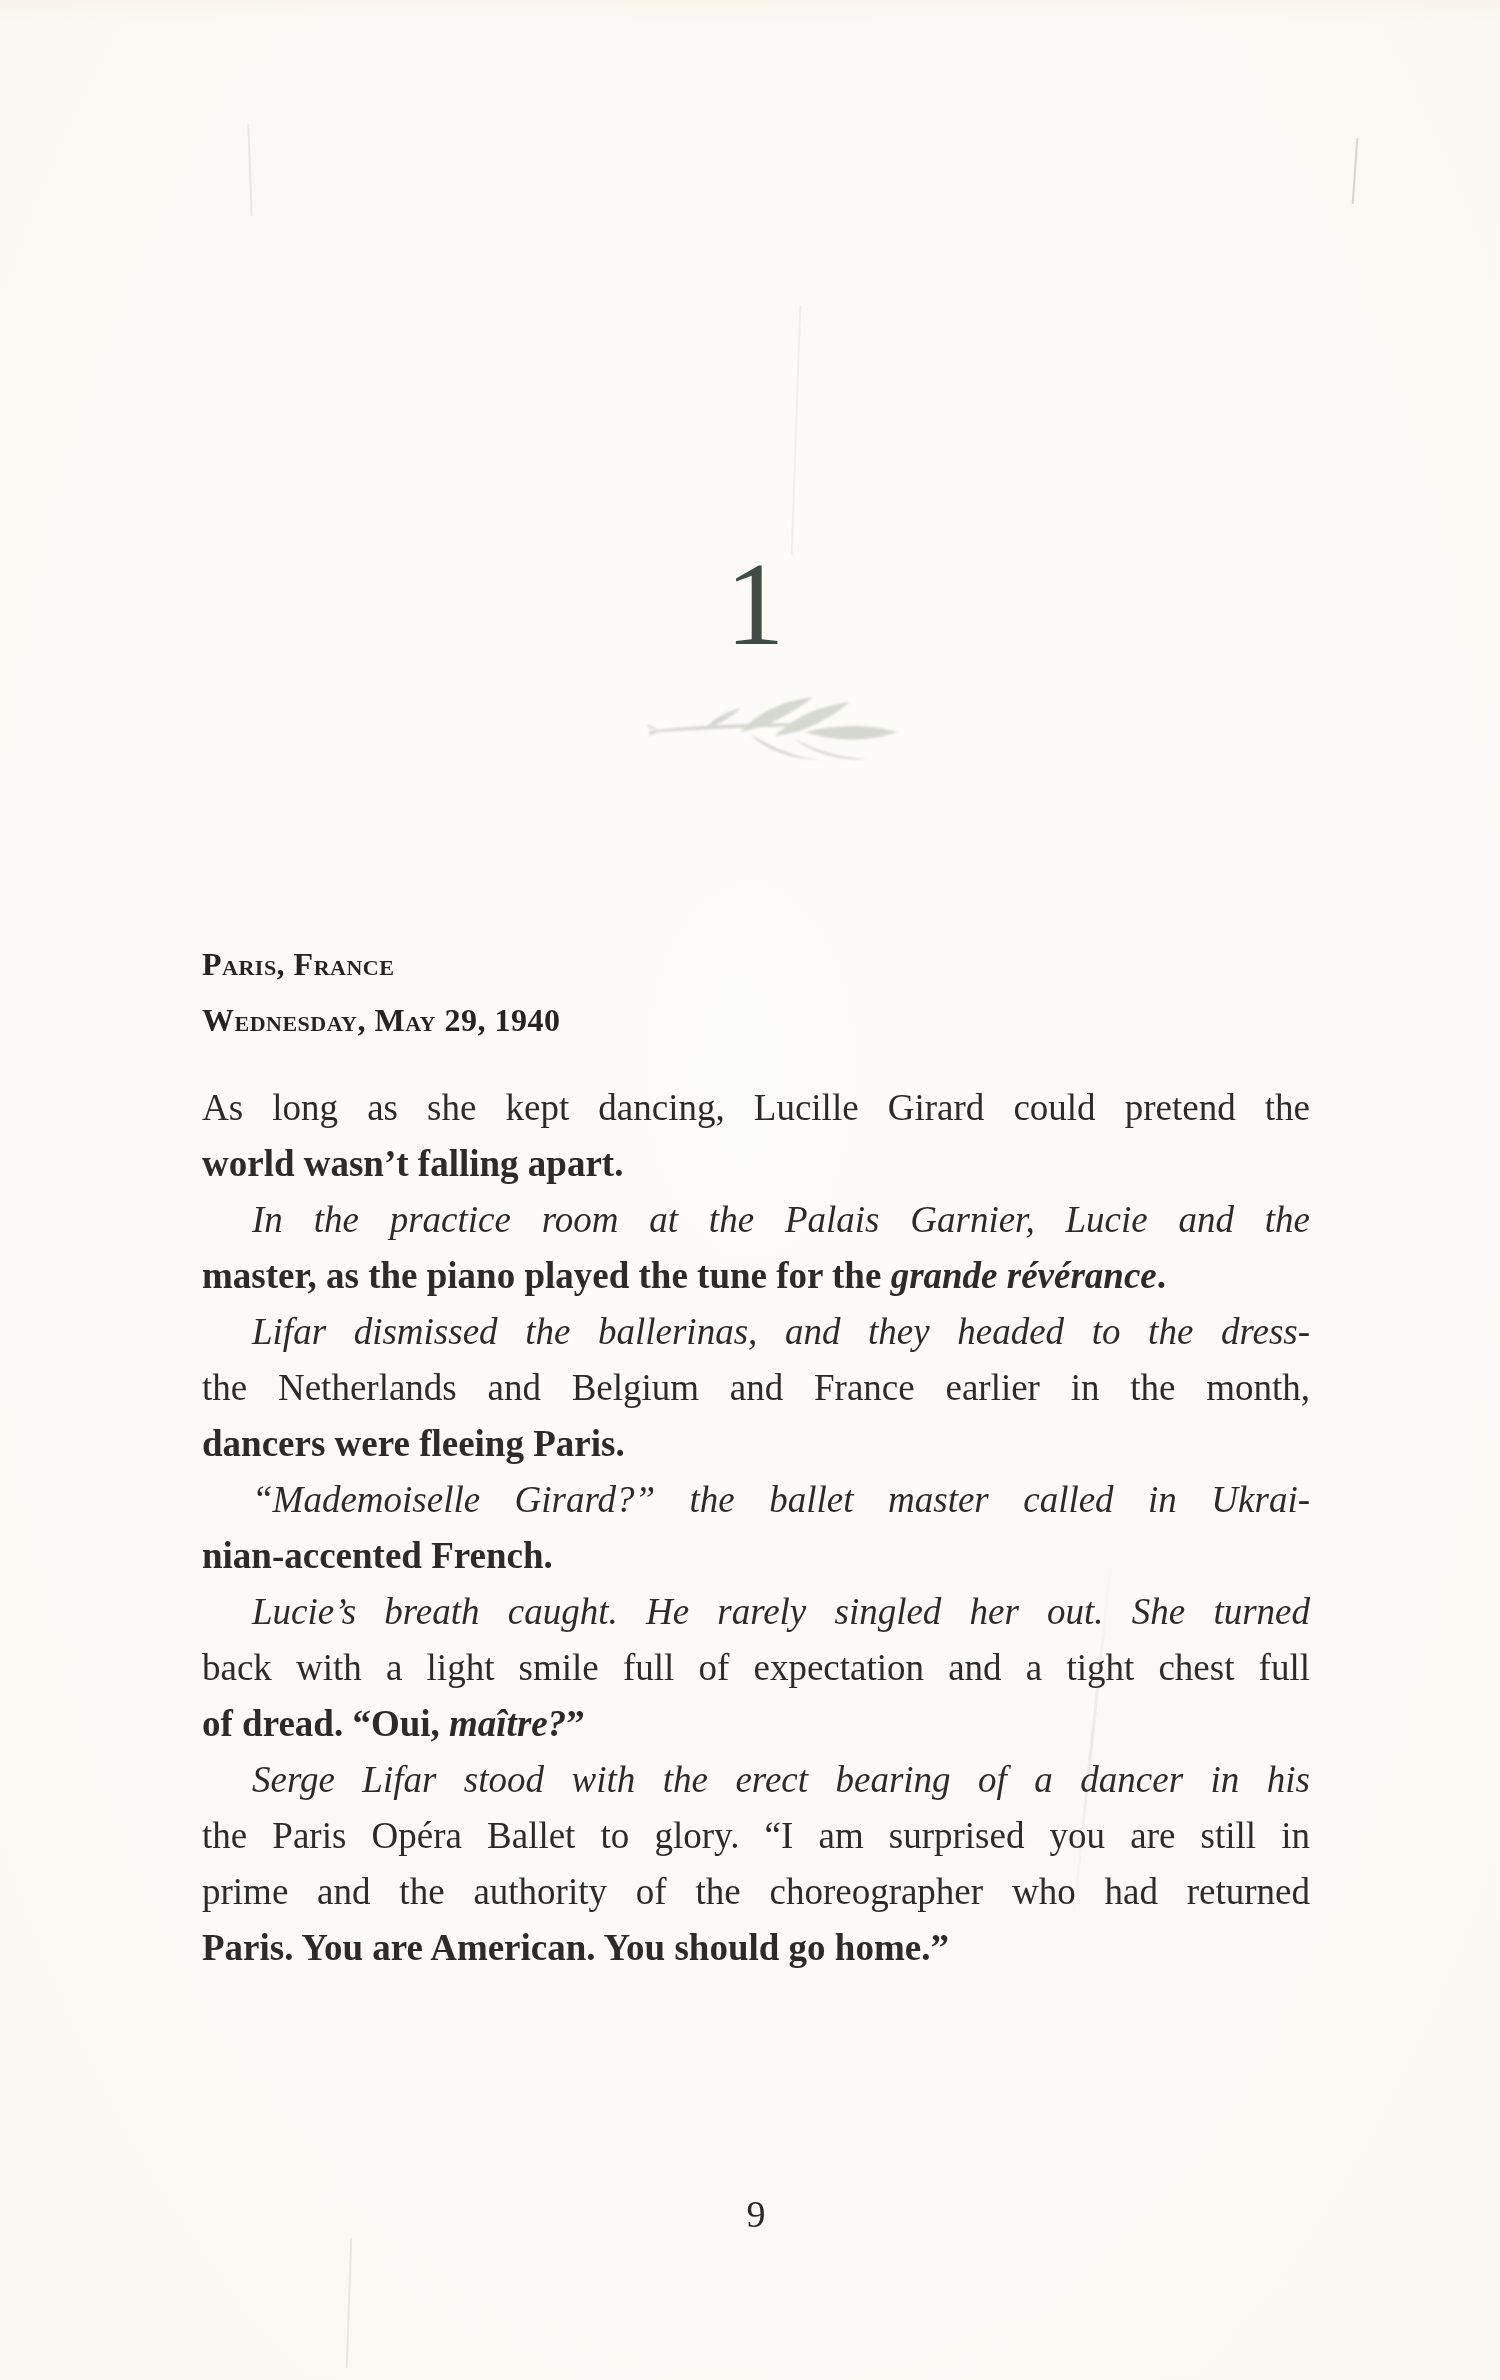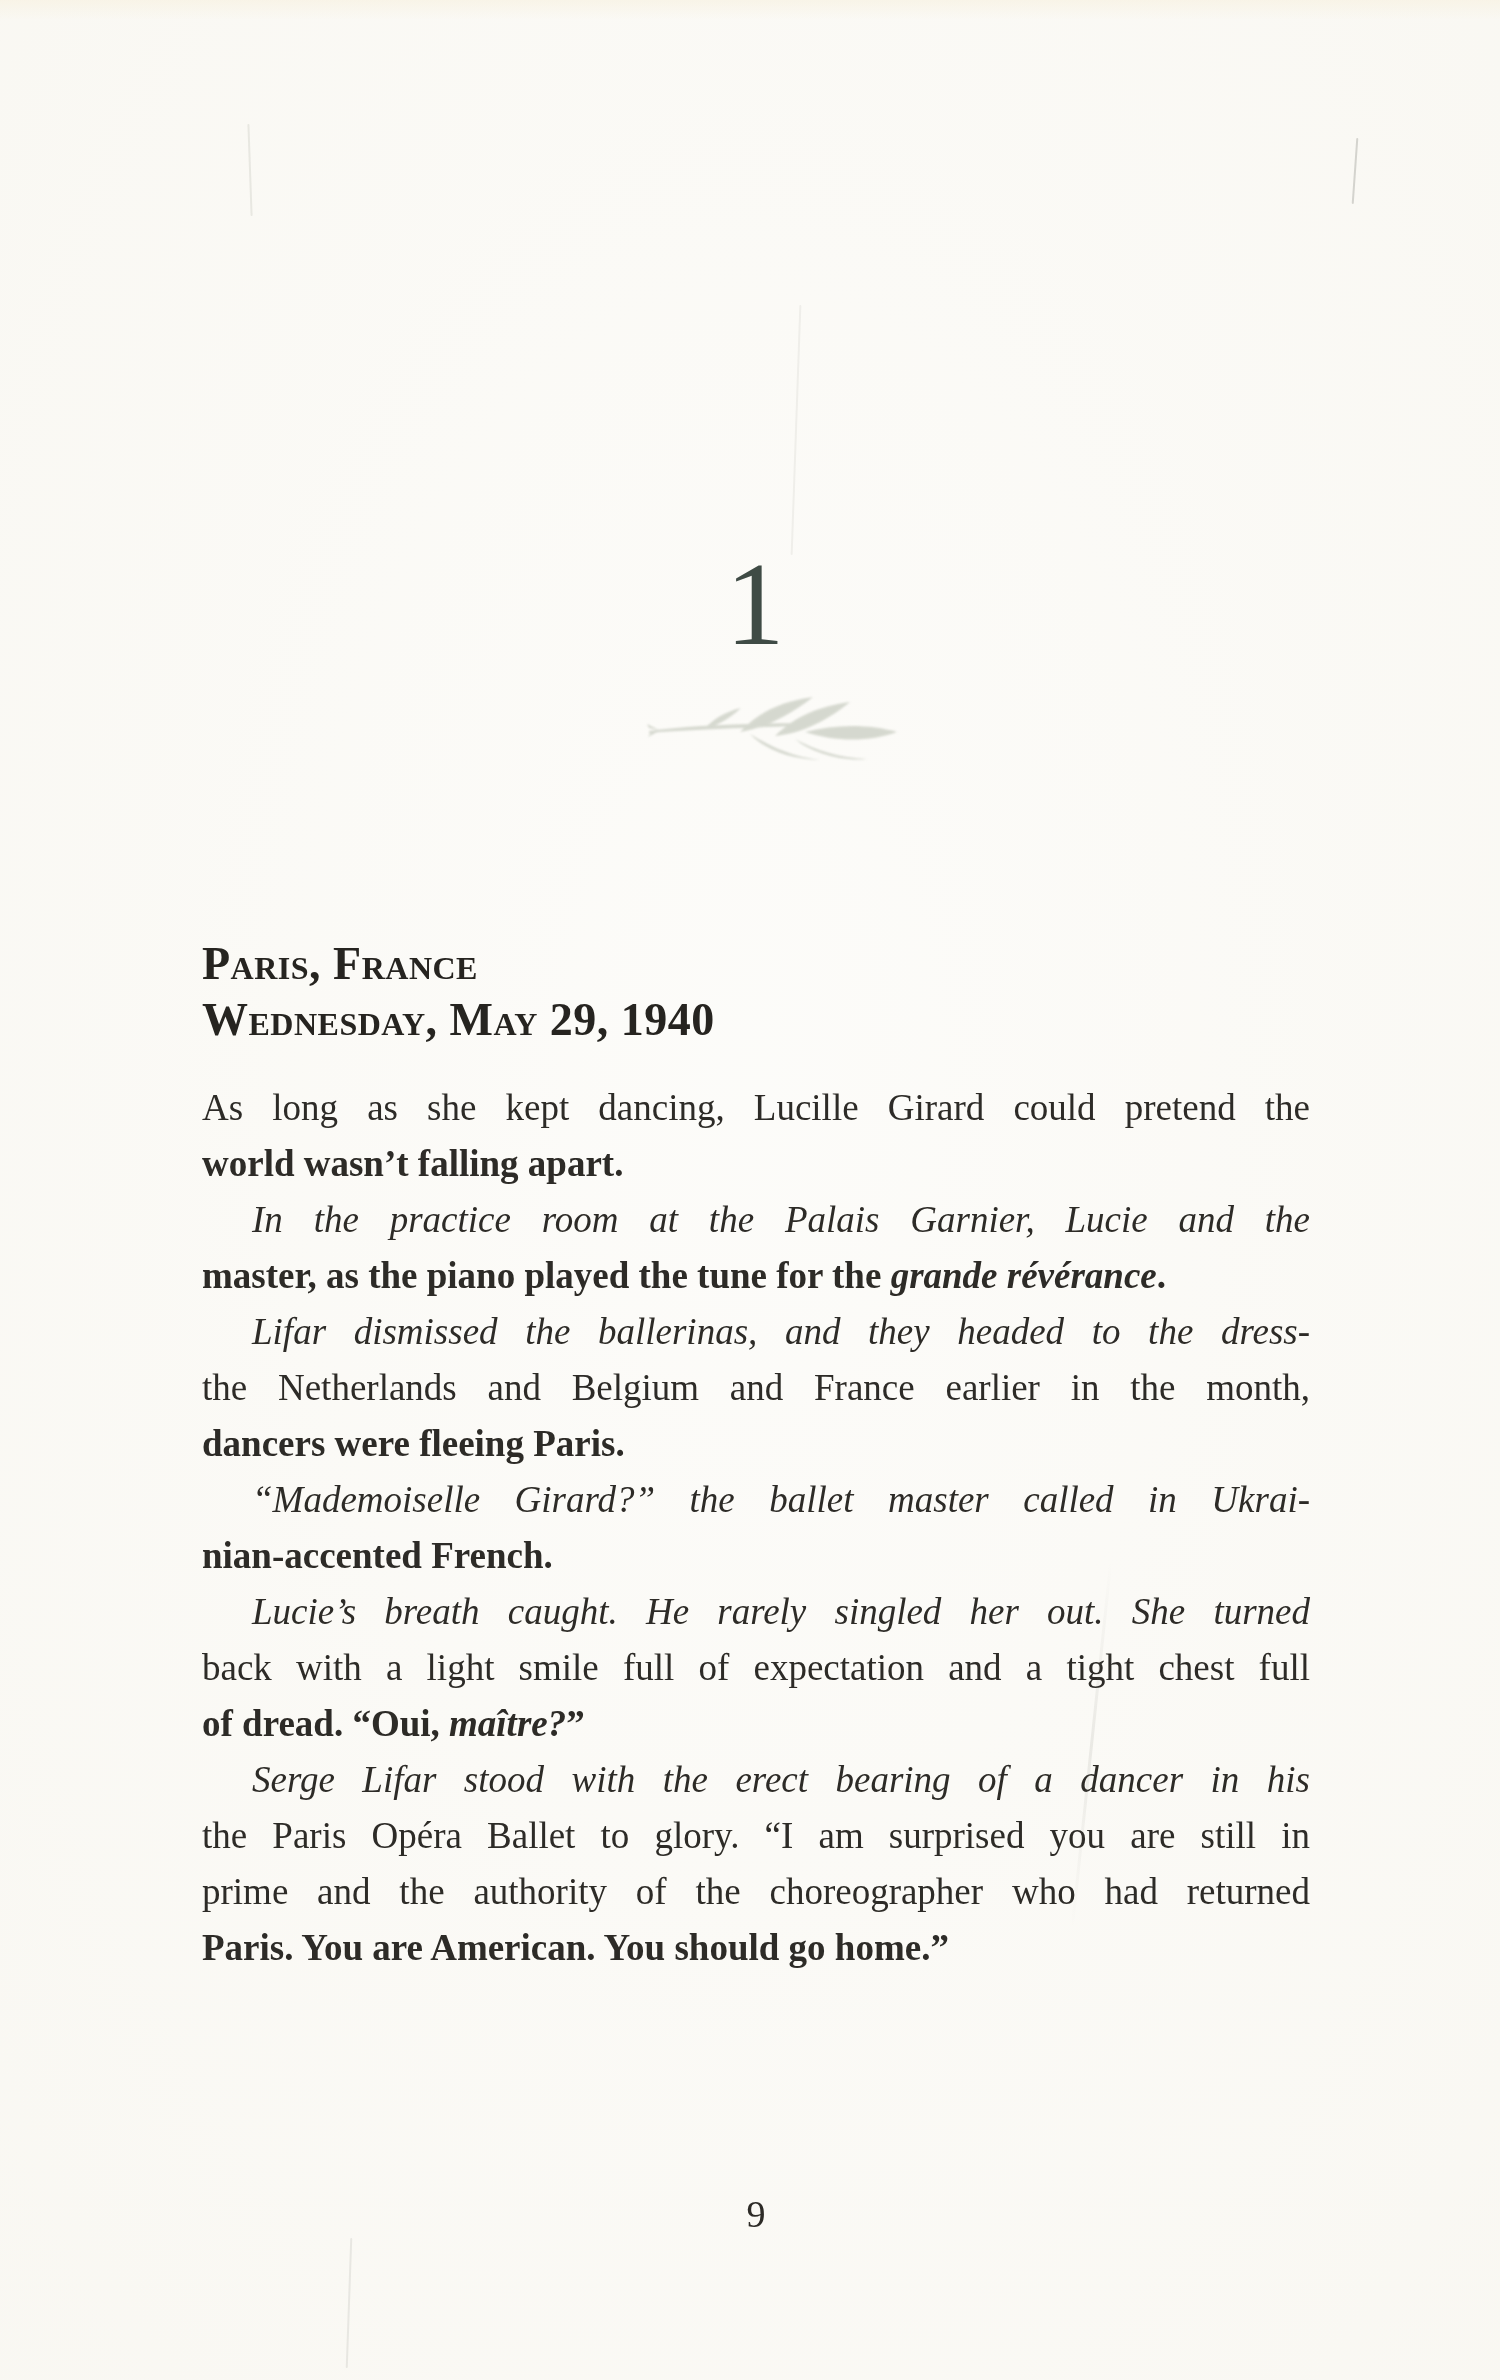--- a/index.html
+++ b/index.html
@@ -30,21 +30,21 @@
   .ornament {
     position: absolute; top: 684px; left: 645px; width: 260px; height: 80px;
     color: var(--ornament, #b7bdaf);
     opacity: 0.55;
   }
   
   .heading {
     position: absolute; left: 202px; top: 936px; width: 1108px;
     font-variant: small-caps;
     font-weight: 700;
-    font-size: 46px; line-height: 56px;
+    font-size: 32px; line-height: 56px;
     color: var(--heading-ink, #262420);
     letter-spacing: 0.5px;
   }
   
   .body-text {
     position: absolute; left: 202px; top: 1080px; width: 1108px;
     font-size: 37px; line-height: 56px;
     color: var(--ink, #2d2b27);
   }
   .line { text-align: justify; text-align-last: justify; white-space: normal; }

